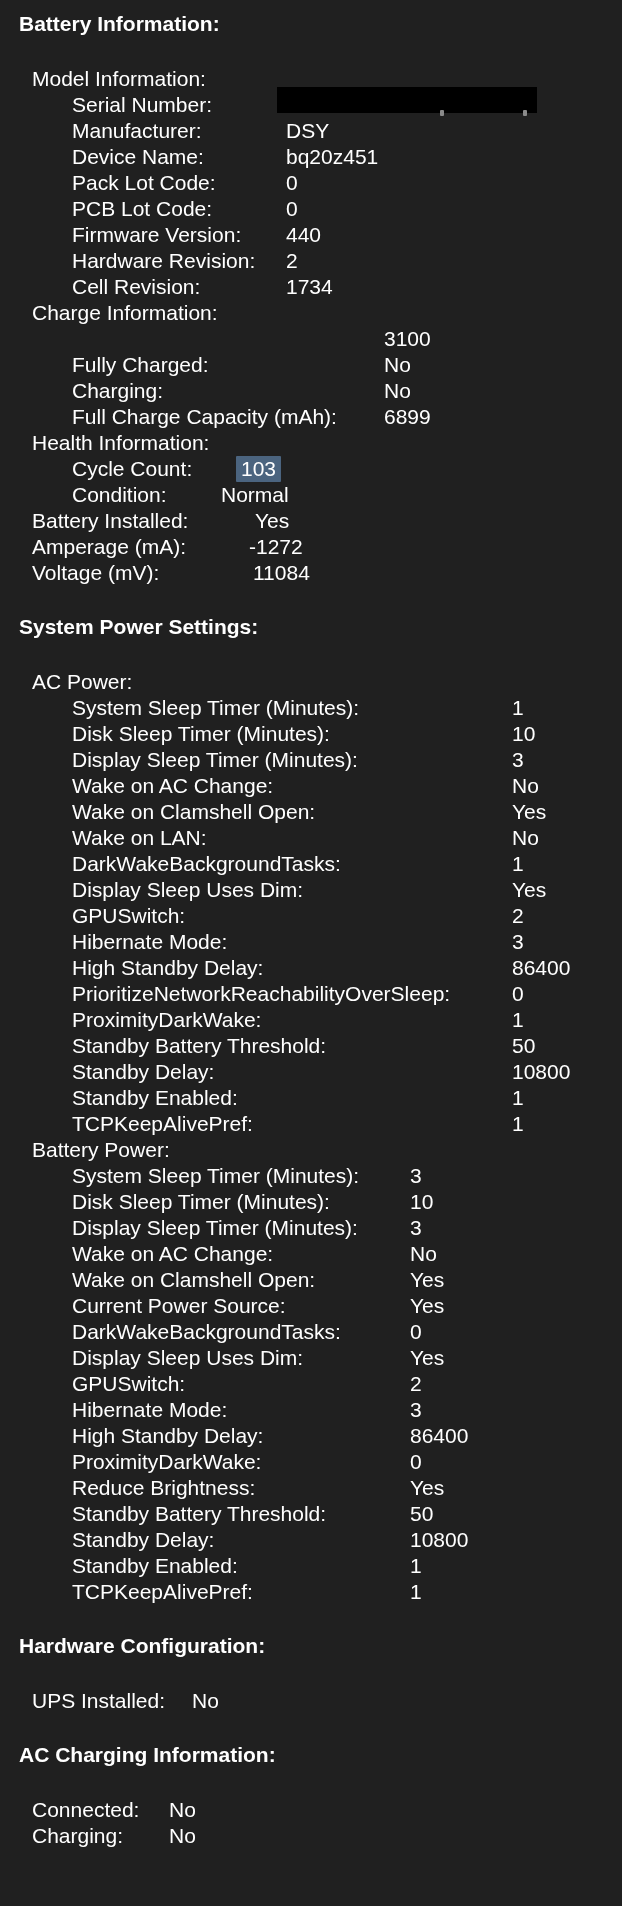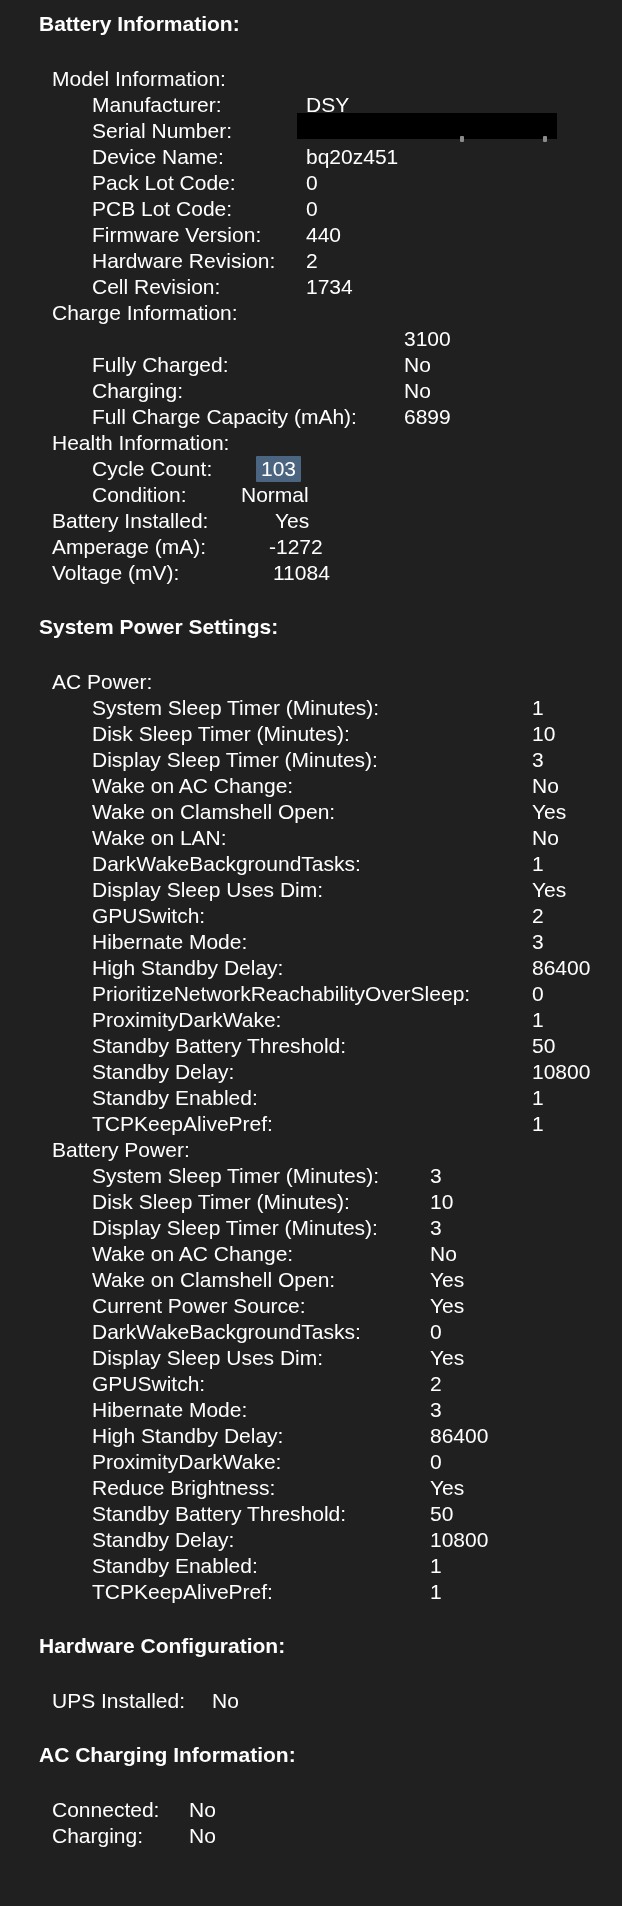--- a/index.html
+++ b/index.html
@@ -18,21 +18,21 @@
     -webkit-font-smoothing: antialiased;
   }
 
   #report {
     position: relative;
     width: 622px;
     height: 1906px;
     padding-top: 11px;
   }
 
-  .section { margin-top: 28px; padding-left: 20px; }
+  .section { margin-top: 28px; }
   .section:first-child { margin-top: 0; }
 
   .section-title {
     height: 26px;
     line-height: 26px;
     padding-left: 19px;
     font-weight: 700;
     color: #ffffff;
     margin-bottom: 29px;
     white-space: nowrap;
@@ -83,22 +83,22 @@
   .redaction::before { left: 163px; }
   .redaction::after  { left: 246px; }
 </style>
 </head>
 <body>
 
 <div id="report">
     <div class="section">
       <div class="section-title">Battery Information:</div>
       <div class="row indent-1"><span class="label">Model Information:</span></div>
+      <div class="row indent-2"><span class="label">Serial Number:</span><span class="redaction" style="left: 277px;"></span></div>
       <div class="row indent-2"><span class="label">Manufacturer:</span><span class="value" style="left: 286px;">DSY</span></div>
-      <div class="row indent-2"><span class="label">Serial Number:</span><span class="redaction" style="left: 277px;"></span></div>
       <div class="row indent-2"><span class="label">Device Name:</span><span class="value" style="left: 286px;">bq20z451</span></div>
       <div class="row indent-2"><span class="label">Pack Lot Code:</span><span class="value" style="left: 286px;">0</span></div>
       <div class="row indent-2"><span class="label">PCB Lot Code:</span><span class="value" style="left: 286px;">0</span></div>
       <div class="row indent-2"><span class="label">Firmware Version:</span><span class="value" style="left: 286px;">440</span></div>
       <div class="row indent-2"><span class="label">Hardware Revision:</span><span class="value" style="left: 286px;">2</span></div>
       <div class="row indent-2"><span class="label">Cell Revision:</span><span class="value" style="left: 286px;">1734</span></div>
       <div class="row indent-1"><span class="label">Charge Information:</span></div>
       <div class="row indent-2"><span class="value" style="left: 384px;">3100</span></div>
       <div class="row indent-2"><span class="label">Fully Charged:</span><span class="value" style="left: 384px;">No</span></div>
       <div class="row indent-2"><span class="label">Charging:</span><span class="value" style="left: 384px;">No</span></div>

